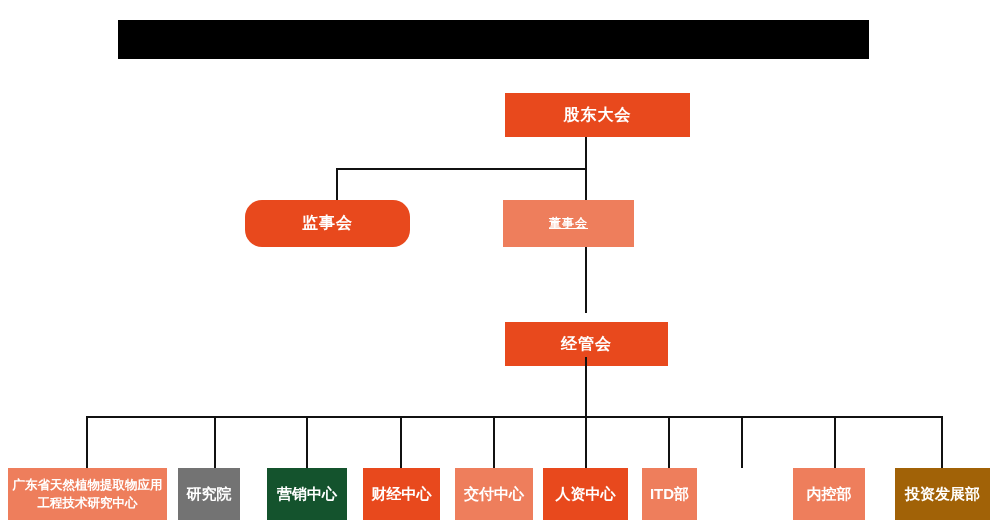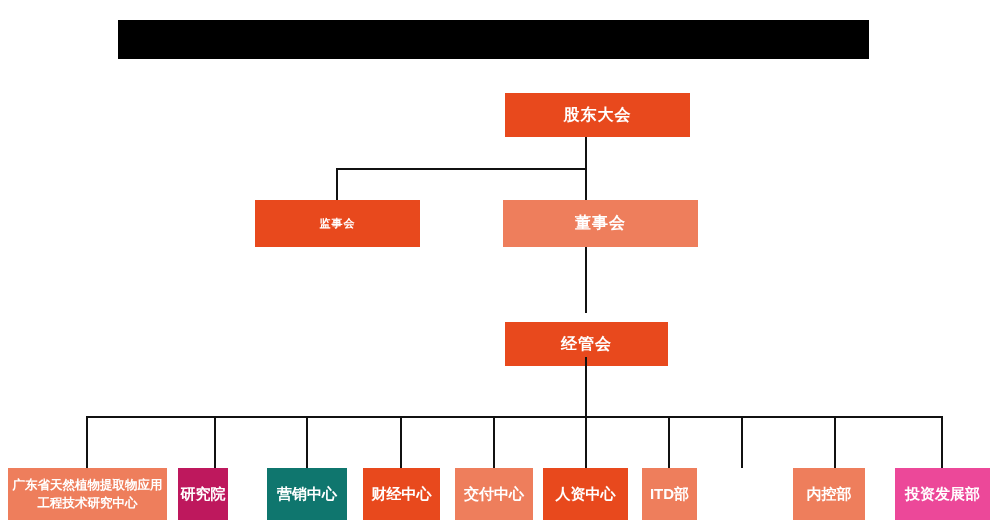--- a/index.html
+++ b/index.html
@@ -38,44 +38,44 @@
 </style>
 </head>
 <body>
 
 <div class="stage">
 
   <div class="redacted" style="left:118px; top:20px; width:751px; height:39px;"></div>
 
   <div class="node" style="left: 505px; top: 93px; width: 185px; height: 44px; font-size: 16px; background: rgb(232, 73, 29);">股东大会</div>
 
-  <div class="node" style="left: 255px; top: 200px; width: 165px; height: 47px; font-size: 11px; background: rgb(232, 73, 29);">监事会</div>
+  <div class="node" style="left: 245px; top: 200px; width: 165px; height: 47px; font-size: 16px; background: rgb(232, 73, 29); border-radius: 17px;">监事会</div>
 
-  <div class="node" style="left: 503px; top: 200px; width: 195px; height: 47px; font-size: 16px; background: rgb(238, 126, 92);">董事会</div>
+  <div class="node" style="left: 503px; top: 200px; width: 131px; height: 47px; font-size: 12px; background: rgb(238, 126, 92); text-decoration: underline;">董事会</div>
 
   <div class="node" style="left: 505px; top: 322px; width: 163px; height: 44px; font-size: 16px; background: rgb(232, 73, 29);">经管会</div>
 
   <div class="node small" style="left: 8px; top: 468px; width: 159px; height: 52px; font-size: 12.5px; line-height: 18px; padding: 0px 3px; background: rgb(238, 126, 92);">广东省天然植物提取物应用工程技术研究中心</div>
 
-  <div class="node small" style="left: 178px; top: 468px; width: 50px; height: 52px; font-size: 15px; background: #be185d;">研究院</div>
+  <div class="node small" style="left: 178px; top: 468px; width: 62px; height: 52px; font-size: 15px; background: #737373;">研究院</div>
 
-  <div class="node small" style="left: 267px; top: 468px; width: 80px; height: 52px; font-size: 15px; background: #0f766e;">营销中心</div>
+  <div class="node small" style="left: 267px; top: 468px; width: 80px; height: 52px; font-size: 15px; background: #14532d;">营销中心</div>
 
   <div class="node small" style="left: 455px; top: 468px; width: 78px; height: 52px; font-size: 15px; background: rgb(238, 126, 92);">交付中心</div>
 
   <div class="node small" style="left: 363px; top: 468px; width: 77px; height: 52px; font-size: 15px; background: rgb(232, 73, 29);">财经中心</div>
 
   <div class="node small" style="left: 642px; top: 468px; width: 55px; height: 52px; font-size: 15px; background: rgb(238, 126, 92);">ITD部</div>
 
   <div class="node small" style="left: 543px; top: 468px; width: 85px; height: 52px; font-size: 15px; background: rgb(232, 73, 29);">人资中心</div>
 
 
   <div class="node small" style="left: 793px; top: 468px; width: 72px; height: 52px; font-size: 15px; background: rgb(238, 126, 92);">内控部</div>
 
-  <div class="node small" style="left: 895px; top: 468px; width: 95px; height: 52px; font-size: 15px; background: #ec4899;">投资发展部</div>
+  <div class="node small" style="left: 895px; top: 468px; width: 95px; height: 52px; font-size: 15px; background: #a16207;">投资发展部</div>
 
   <div class="line" style="left:585px; top:137px; width:2px; height:63px;"></div>
   <div class="line" style="left:336px; top:168px; width:251px; height:2px;"></div>
   <div class="line" style="left:336px; top:168px; width:2px; height:32px;"></div>
   <div class="line" style="left:585px; top:247px; width:2px; height:66px;"></div>
   <div class="line" style="left:585px; top:357px; width:2px; height:111px;"></div>
   <div class="line" style="left:87px; top:416px; width:856px; height:2px;"></div>
   <div class="line" style="left:86px; top:416px; width:2px; height:52px;"></div>
   <div class="line" style="left:214px; top:416px; width:2px; height:52px;"></div>
   <div class="line" style="left:306px; top:416px; width:2px; height:52px;"></div>

